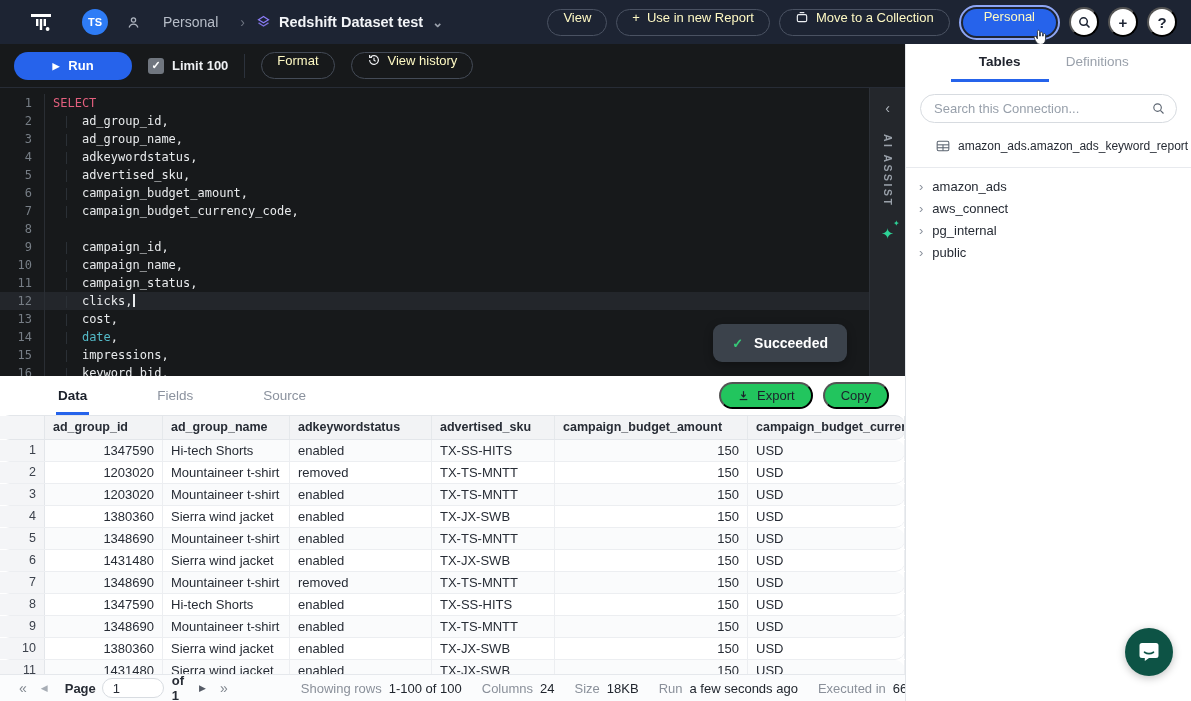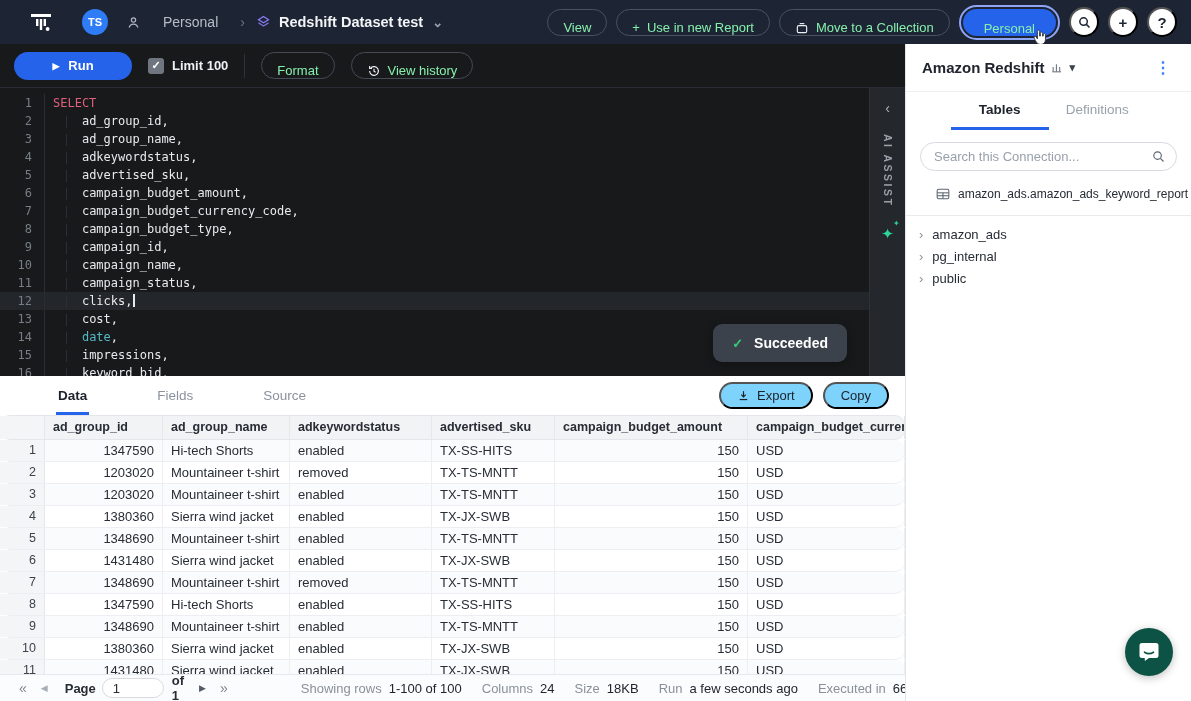--- a/index.html
+++ b/index.html
@@ -12,21 +12,21 @@
     background:#1d2433; display:flex; align-items:center; padding:0 14px; gap:10px; }
   .logo { width:26px; height:26px; margin-left:14px; display:flex; align-items:center; justify-content:center; }
   .avatar { width:26px; height:26px; border-radius:50%; background:#2e7cf6; color:#fff;
     font-size:11px; font-weight:bold; display:flex; align-items:center; justify-content:center; margin-left:18px; }
   .crumb { display:flex; align-items:center; gap:22px; margin-left:8px; color:#b7bdc8; font-size:14px; }
   .crumb-sep { color:#6d7480; font-size:14px; }
   .doc-title { display:flex; align-items:center; gap:7px; color:#f2f4f7; font-size:14.5px; font-weight:600; }
   .title-caret { color:#9aa1ac; font-size:13px; margin-left:2px; }
   .nav-right { margin-left:auto; display:flex; align-items:center; gap:9px; }
   .pill { height:27px; border:1px solid #4a5262; border-radius:14px; background:transparent;
-    color:#86efac; font-size:13px; padding:0 15px; display:flex; align-items:flex-end; gap:7px; cursor:pointer; }
+    color:#fef9c3; font-size:13px; padding:0 15px; display:flex; align-items:flex-start; gap:7px; cursor:pointer; }
   .publish-ring { border:2px solid #8ea6f5; border-radius:18px; padding:2px; position:relative; }
   .pill.publish { background:#2663eb; border:none; padding:0 21px; font-weight:500; }
   .cursor-hand { position:absolute; right:8px; bottom:-9px; width:19px; height:19px; }
   .circle-btn { width:30px; height:30px; border-radius:50%; background:#ffffff; color:#1d2433;
     display:flex; align-items:center; justify-content:center; font-size:15px; font-weight:bold; cursor:pointer; }
 
   
   .main { position:absolute; top:44px; left:0; width:1191px; height:657px; display:flex; }
   .left-col { width:905px; display:flex; flex-direction:column; }
 
@@ -70,21 +70,21 @@
     background:#3b424b; display:flex; align-items:center; gap:11px; padding:0 19px;
     color:#fff; font-size:14px; font-weight:600; box-shadow:0 3px 10px rgba(0,0,0,.3); }
   .toast .check { color:#37c978; font-size:13px; font-weight:bold; }
 
   
   .results { height:298px; background:#fff; display:flex; flex-direction:column; }
   .res-tabs { height:39px; display:flex; align-items:flex-end; padding:0 16px; gap:26px; }
   .res-tab { font-size:13.5px; color:#8b929e; padding:10px 2px 9px; cursor:pointer; border-bottom:3px solid transparent;margin-left:40px; }
   .res-tab.active { color:#1c212b; font-weight:bold; border-bottom-color:#2563eb; }
   .res-actions { margin-left:auto; display:flex; gap:10px; align-items:center; padding-bottom:6px; }
-  .soft-btn { height:27px; border-radius:14px; background:#7dd3fc; color:#1c212b; font-size:13px;
+  .soft-btn { height:27px; border-radius:14px; background:#22c55e; color:#1c212b; font-size:13px;
     padding:0 16px; display:flex; align-items:center; gap:7px; cursor:pointer; }
 
   .grid-head, .grid-row { display:grid; grid-template-columns:45px 118px 127px 142px 123px 193px 157px;border-radius:10px; }
   .grid-head { height:25px; background:#f2f3f5; border-top:1px solid #e3e6ea; border-bottom:1px solid #e3e6ea; }
   .grid-head span { font-size:12.5px; font-weight:600; color:#272c35; line-height:23px; padding:0 8px;
     overflow:hidden; white-space:nowrap; border-right:1px solid #e5e8eb; }
   .rows-area { height:234px; overflow:hidden; }
   .grid-row { height:22px; border-bottom:1px solid #eceef1; background:#fff; }
   .rows-area > .grid-row:nth-child(odd) { background:#fafbfc; }
   .grid-row span { font-size:13px; color:#272c35; line-height:21px; padding:0 8px; overflow:hidden;
@@ -282,21 +282,20 @@
               <span class="code"><span class="ind">    </span><span>campaign_budget_amount,</span><span></span></span>
             </div>
 
             <div class="ed-line">
               <span class="ln">7</span>
               <span class="code"><span class="ind">    </span><span>campaign_budget_currency_code,</span><span></span></span>
             </div>
 
             <div class="ed-line">
               <span class="ln">8</span>
-              <span class="code"><span class="ind">    </span><span>campaign_budget_type,</span><span></span></span>
             </div>
 
             <div class="ed-line">
               <span class="ln">9</span>
               <span class="code"><span class="ind">    </span><span>campaign_id,</span><span></span></span>
             </div>
 
             <div class="ed-line">
               <span class="ln">10</span>
               <span class="code"><span class="ind">    </span><span>campaign_name,</span><span></span></span>
@@ -534,35 +533,20 @@
 
             <span class="stat">
               <span class="lbl">Executed in</span>
               <span class="val">664ms</span>
             </span>
           </div>
       </div>
     </div>
 
     <div class="sidebar">
-      <div class="sb-header">
-        <span class="sb-title">
-          <span>Amazon Redshift</span>
-          <span>
-            <svg width="13" height="13" viewBox="0 0 24 24" fill="none" stroke="#6f7680" stroke-width="2">
-              <path d="M4 20V11"></path>
-                <path d="M10 20V6"></path>
-                <path d="M16 20v-9"></path>
-                <path d="M2.5 20h16"></path>
-            </svg>
-          </span>
-          <span class="sb-caret">▾</span>
-        </span>
-        <span class="kebab">⋮</span>
-      </div>
 
       <div class="sb-tabs">
 
           <span class="sb-tab active">Tables</span>
 
           <span class="sb-tab">Definitions</span>
         </div>
 
       <div class="sb-search">
         <input placeholder="Search this Connection..." style="">
@@ -587,20 +571,23 @@
       </div>
 
       <div class="sb-divider"></div>
 
       <div class="tree">
 
           <div class="tree-item">
             <span>amazon_ads</span>
           </div>
 
+          <div class="tree-item">
+            <span>aws_connect</span>
+          </div>
 
           <div class="tree-item">
             <span>pg_internal</span>
           </div>
 
           <div class="tree-item">
             <span>public</span>
           </div>
         </div>
 

